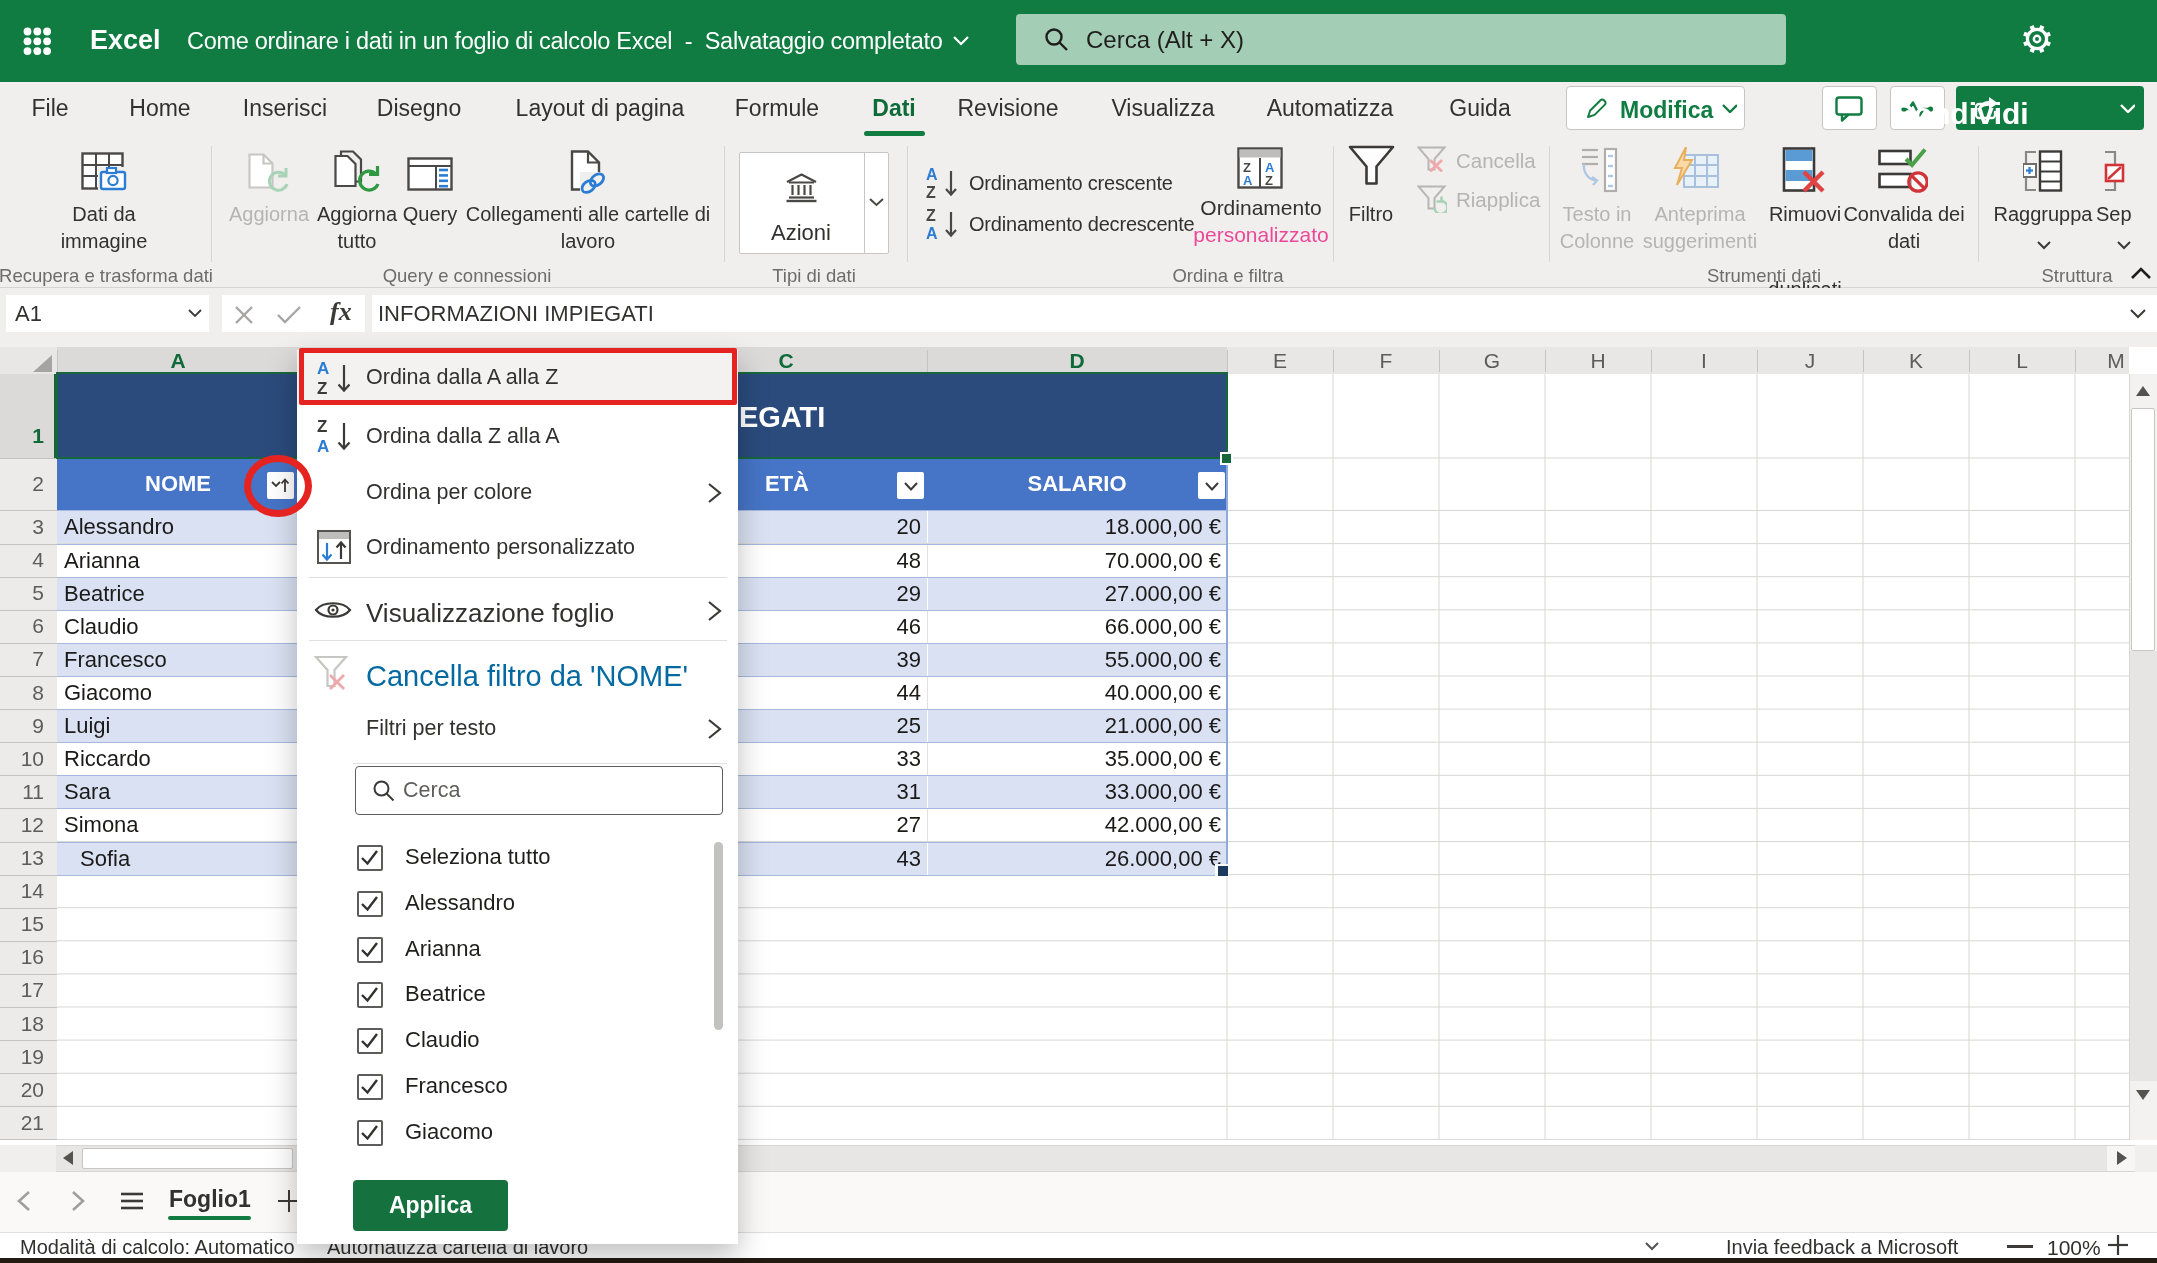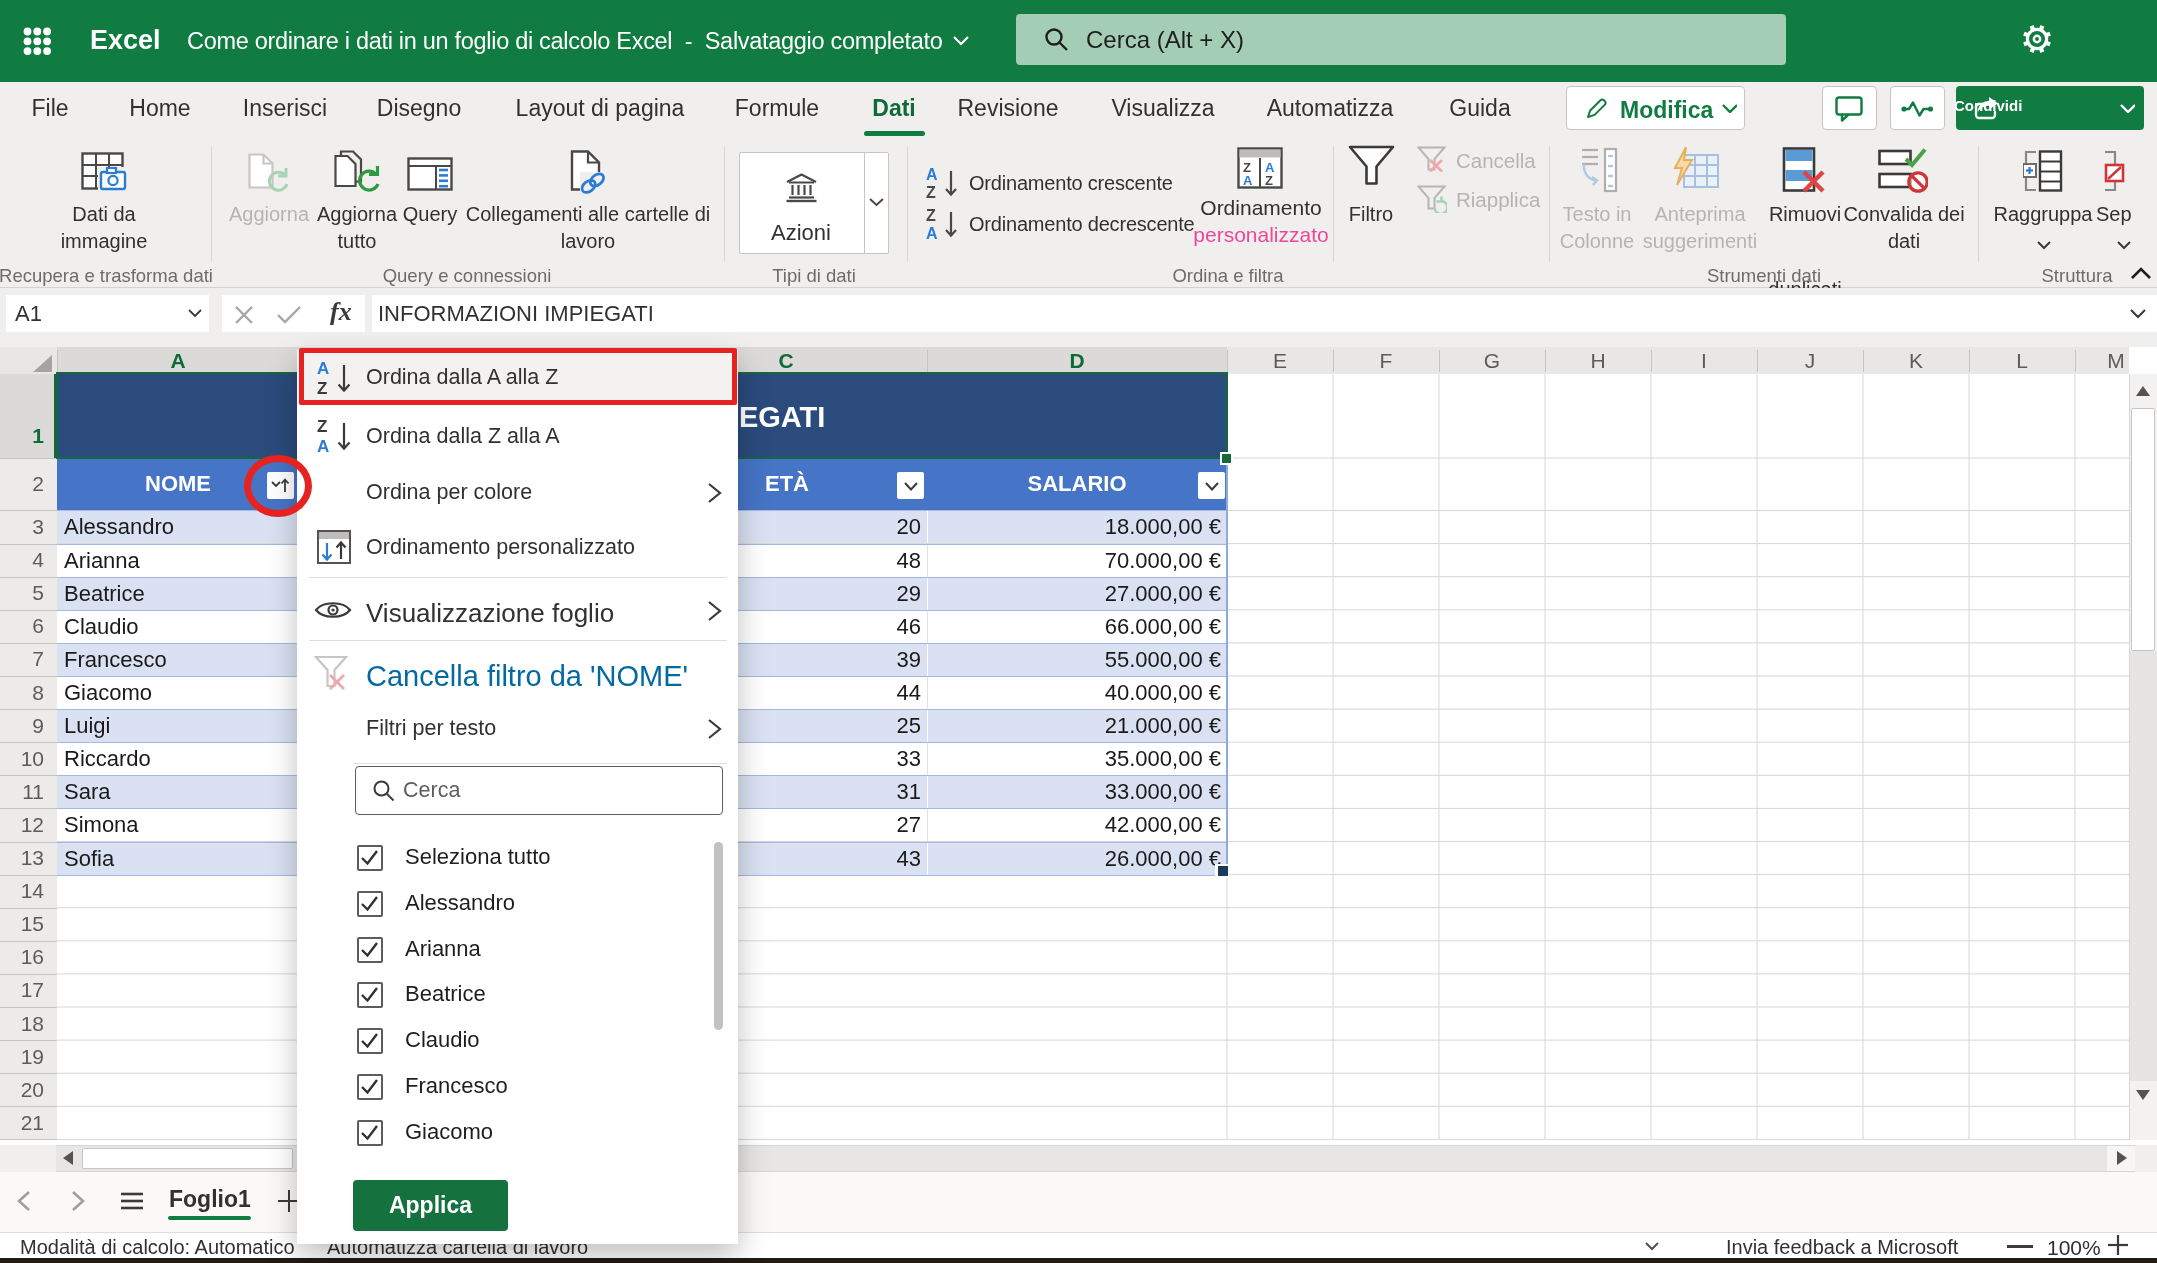--- a/index.html
+++ b/index.html
@@ -69,21 +69,21 @@
 <svg class="a" style="left:1901px;top:99px;" width="33" height="19" viewBox="0 0 33 19">
     <path d="M3 10 h5 l4-6.5 6.5 13 4-6.5 h7" fill="none" stroke="#107C41" stroke-width="2.4" stroke-linejoin="round" stroke-linecap="round"></path>
     <circle cx="3" cy="10" r="2.6" fill="#107C41"></circle>
     <circle cx="29.5" cy="10" r="2.6" fill="#107C41"></circle>
   </svg>
 <div class="a" style="left:1956px;top:86px;width:188px;height:44px;background:#107C41;border-radius:4px"></div>
 <svg class="a" style="left:1972px;top:95px;" width="30" height="27" viewBox="0 0 30 27">
     <path d="M13 9 H7 a3 3 0 0 0 -3 3 v8 a3 3 0 0 0 3 3 h13 a3 3 0 0 0 3-3 v-3" fill="none" stroke="#fff" stroke-width="2.3" stroke-linecap="round"></path>
     <path d="M17 2 l9 6.2 -9 6.2 v-3.6 c-6.5 0.3 -9 2.8 -11.5 6.6 0.8-6.8 4.5-11 11.5-11.6 z" fill="#fff"></path>
   </svg>
-<div class="a" style="left:1954px;top:97px;font-size:15px;color:#fff;font-weight:700;white-space:nowrap;">Condividi</div>
+<div class="a" style="left:1892px;top:97px;font-size:30px;color:#fff;font-weight:700;white-space:nowrap;">Condividi</div>
 <svg class="a" style="left:2120px;top:104px;" width="15" height="9" viewBox="0 0 15 9">
     <polyline points="1,1 8,8 15,1" fill="none" stroke="#fff" stroke-width="2.4"></polyline>
   </svg>
 <svg class="a" style="left:81px;top:152px;" width="47" height="42" viewBox="0 0 47 42">
     <rect x="1.5" y="1.5" width="40" height="35" fill="#fff" stroke="#4A4846" stroke-width="2.4"></rect>
     <line x1="1.5" y1="13" x2="41.5" y2="13" stroke="#4A4846" stroke-width="2"></line>
     <line x1="1.5" y1="24" x2="41.5" y2="24" stroke="#4A4846" stroke-width="2"></line>
     <line x1="15" y1="1.5" x2="15" y2="37" stroke="#4A4846" stroke-width="2"></line>
     <line x1="28" y1="1.5" x2="28" y2="37" stroke="#4A4846" stroke-width="2"></line>
     <rect x="17" y="15" width="29" height="25" fill="#F1EFED"></rect>
@@ -473,21 +473,21 @@
 <div class="a" style="left:1000px;top:779px;width:221px;text-align:right;font-size:22px;color:#1B1A19">33.000,00 €</div>
 <div class="a" style="left:57px;top:809px;width:1170px;height:32px;background:#FFFFFF"></div>
 <div class="a" style="left:57px;top:842px;width:1170px;height:1px;background:#A6B8DE"></div>
 <div class="a" style="left:927px;top:809px;width:1px;height:32px;background:#E4E2E0"></div>
 <div class="a" style="left:64px;top:812px;font-size:22px;color:#1B1A19;font-weight:400;white-space:nowrap;">Simona</div>
 <div class="a" style="left:700px;top:812px;width:221px;text-align:right;font-size:22px;color:#1B1A19">27</div>
 <div class="a" style="left:1000px;top:812px;width:221px;text-align:right;font-size:22px;color:#1B1A19">42.000,00 €</div>
 <div class="a" style="left:57px;top:843px;width:1170px;height:32px;background:#D9E1F2"></div>
 <div class="a" style="left:57px;top:875px;width:1170px;height:1px;background:#A6B8DE"></div>
 <div class="a" style="left:927px;top:843px;width:1px;height:32px;background:#FFFFFF"></div>
-<div class="a" style="left:64px;top:846px;font-size:22px;color:#1B1A19;font-weight:400;white-space:nowrap;">Sofia</div>
+<div class="a" style="left:80px;top:846px;font-size:22px;color:#1B1A19;font-weight:400;white-space:nowrap;">Sofia</div>
 <div class="a" style="left:700px;top:846px;width:221px;text-align:right;font-size:22px;color:#1B1A19">43</div>
 <div class="a" style="left:1000px;top:846px;width:221px;text-align:right;font-size:22px;color:#1B1A19">26.000,00 €</div>
 <div class="a" style="left:57px;top:510px;width:1170px;height:1px;background:#A6B8DE"></div>
 <div class="a" style="left:1226px;top:458px;width:2px;height:418px;background:#8EA9DB"></div>
 <div class="a" style="left:1215px;top:864px;width:14px;height:13px;background:#fff"></div>
 <div class="a" style="left:1218px;top:866px;width:10px;height:10px;background:#1C3A5E"></div>
 <div class="a" style="left:56px;top:372px;width:1172px;height:87px;border:2.5px solid #17673C"></div>
 <div class="a" style="left:1220px;top:452px;width:13px;height:13px;background:#fff"></div>
 <div class="a" style="left:1222px;top:454px;width:9px;height:9px;background:#17673C"></div>
 <div class="a" style="left:2129px;top:374px;width:28px;height:771px;background:#F3F2F1;border-left:1px solid #D8D6D4"></div>

